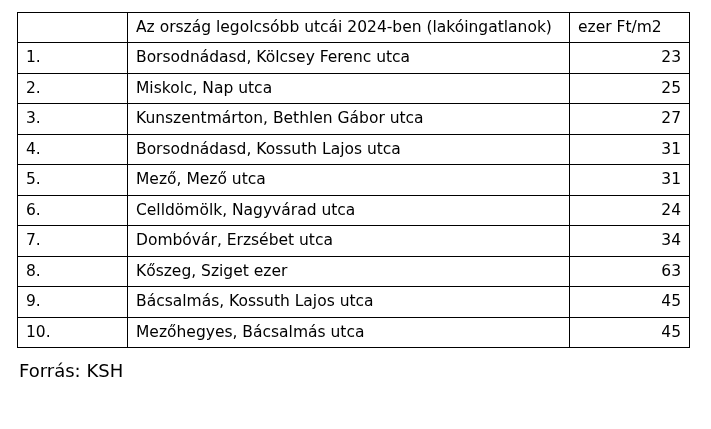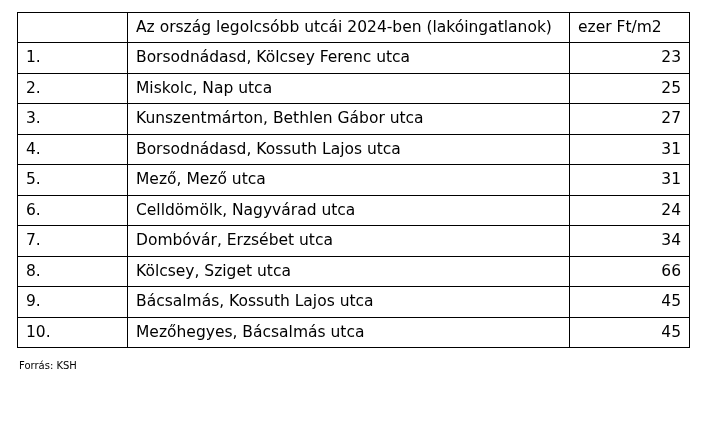--- a/index.html
+++ b/index.html
@@ -43,21 +43,21 @@
 
   thead td {
     padding-top: 8px;
     padding-bottom: 9px;
   }
   .hdr-name, .hdr-unit {
     white-space: pre-line;
   }
   .source {
     margin-top: 12px;
-    font-size: 10px;
+    font-size: 18px;
     padding-left: 2px;
   }
 </style>
 </head>
 <body>
 
 <div class="page">
 
   <table class="ranking">
     <colgroup>
@@ -103,22 +103,22 @@
         <td class="name">Celldömölk, Nagyvárad utca</td>
         <td class="val">24</td>
       </tr>
       <tr>
         <td class="rank">7.</td>
         <td class="name">Dombóvár, Erzsébet utca</td>
         <td class="val">34</td>
       </tr>
       <tr>
         <td class="rank">8.</td>
-        <td class="name">Kölcsey, Sziget utca</td>
-        <td class="val">66</td>
+        <td class="name">Kőszeg, Sziget ezer</td>
+        <td class="val">63</td>
       </tr>
       <tr>
         <td class="rank">9.</td>
         <td class="name">Bácsalmás, Kossuth Lajos utca</td>
         <td class="val">45</td>
       </tr>
       <tr>
         <td class="rank">10.</td>
         <td class="name">Mezőhegyes, Bácsalmás utca</td>
         <td class="val">45</td>

